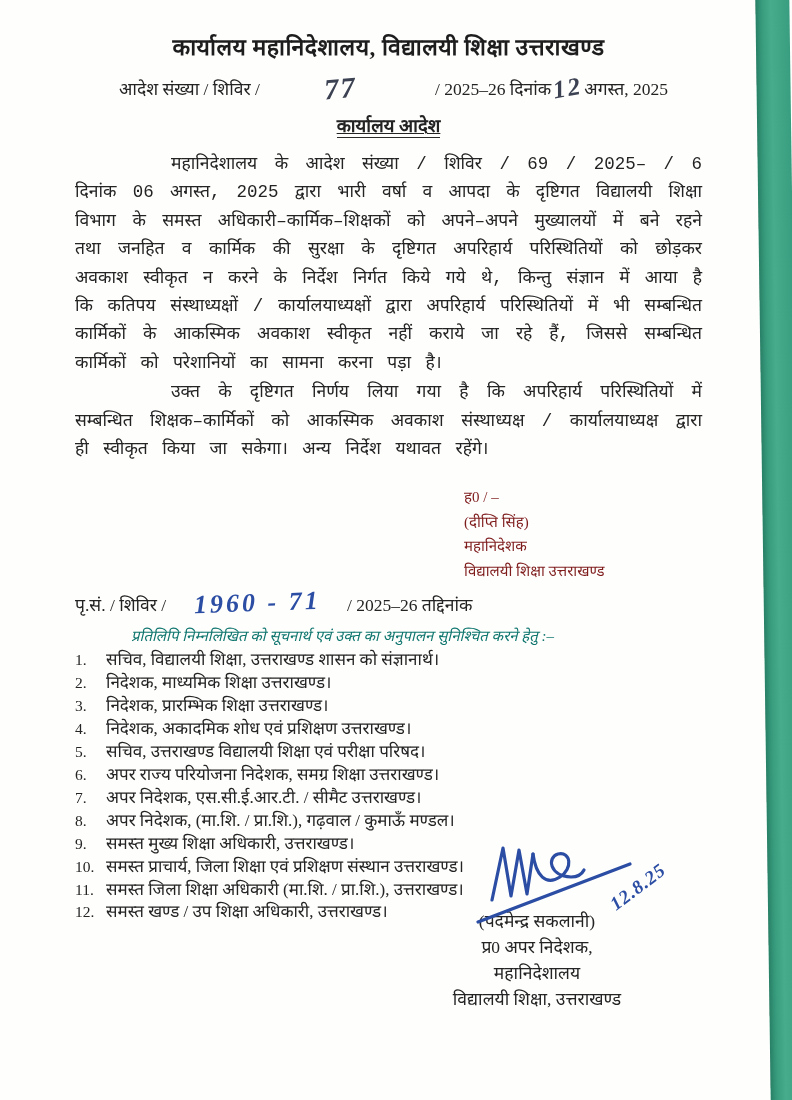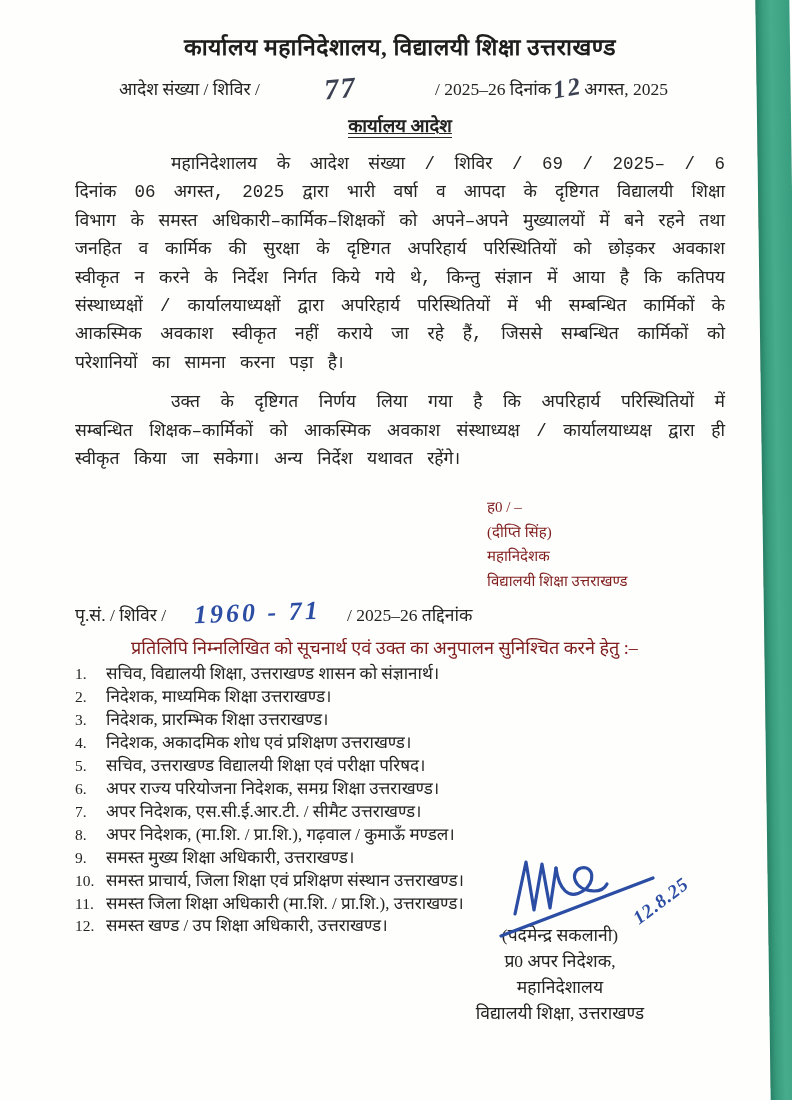--- a/index.html
+++ b/index.html
@@ -11,21 +11,21 @@
     position:relative;width:792px;height:1100px;background:#fefefd;color:#232323;
     overflow:hidden;
   }
   .edge-strip{
     position:absolute;top:-16px;left:763px;width:34px;height:1132px;
     background:linear-gradient(90deg,#2e9173 0%,#46ac8b 45%,#389e7f 100%);
     transform:rotate(-0.8deg);
     box-shadow:inset 3px 0 4px rgba(0,0,0,0.12);
   }
   .content{
-    position:relative;padding:30px 67px 0 75px;
+    position:relative;padding:30px 90px 0 75px;
   }
   .title{
     margin:0;text-align:center;font-size:23px;font-weight:700;color:#1d1d1d;
     letter-spacing:0.5px;
   }
   .order-line{
     margin-top:8px;display:flex;align-items:center;font-size:17.5px;
     padding-left:44px;height:36px;
   }
   .hw{font-style:italic;font-weight:600;letter-spacing:2px;}
@@ -35,31 +35,31 @@
   .hw-day{font-size:25px;transform:rotate(-10deg);display:inline-block;margin:0 2px;}
   .order-mid{margin-left:78px;}
   .subtitle{
     margin-top:6px;text-align:center;font-size:18.5px;font-weight:700;text-decoration:underline;
   }
   .subtitle span{border-bottom:1.5px solid #2a2a2a;padding-bottom:1px;}
   .body-para{
     margin:13px 0 0 0;font-size:17.5px;line-height:28.4px;text-align:justify;
     text-indent:96px;color:#242424;word-spacing:4px;font-family:Liberation Mono, monospace;
   }
-  .body-para + .body-para{margin-top:11px;}
+  .body-para + .body-para{margin-top:1px;}
   .sig-block{
     width:230px;margin:22px 8px 0 auto;font-size:15px;
     line-height:24.5px;color:#7f1d1d;
   }
   .ref-line{
     margin-top:5px;display:flex;align-items:baseline;font-size:17.5px;height:34px;
   }
   .ref-hw{font-size:26px;margin:0 26px 0 28px;transform:rotate(-2deg);display:inline-block;letter-spacing:3px;}
   .copy-line{
-    margin-top:3px;font-size:18px;text-indent:56px;color:#7f1d1d;
+    margin-top:3px;font-size:15px;text-indent:56px;color:#0f766e;font-style:italic;
   }
   .recipients{margin-top:4px;}
   .rcpt{display:flex;font-size:17px;line-height:22.9px;color:#242424;}
   .rnum{width:31px;flex:0 0 31px;font-size:15.5px;}
   .rtext{flex:1;}
   .sig2-wrap{
     position:relative;width:270px;margin:-16px 30px 0 auto;text-align:center;
     font-size:17.5px;line-height:26px;color:#242424;
   }
   .sig2-svg{position:absolute;top:-72px;left:70px;}

